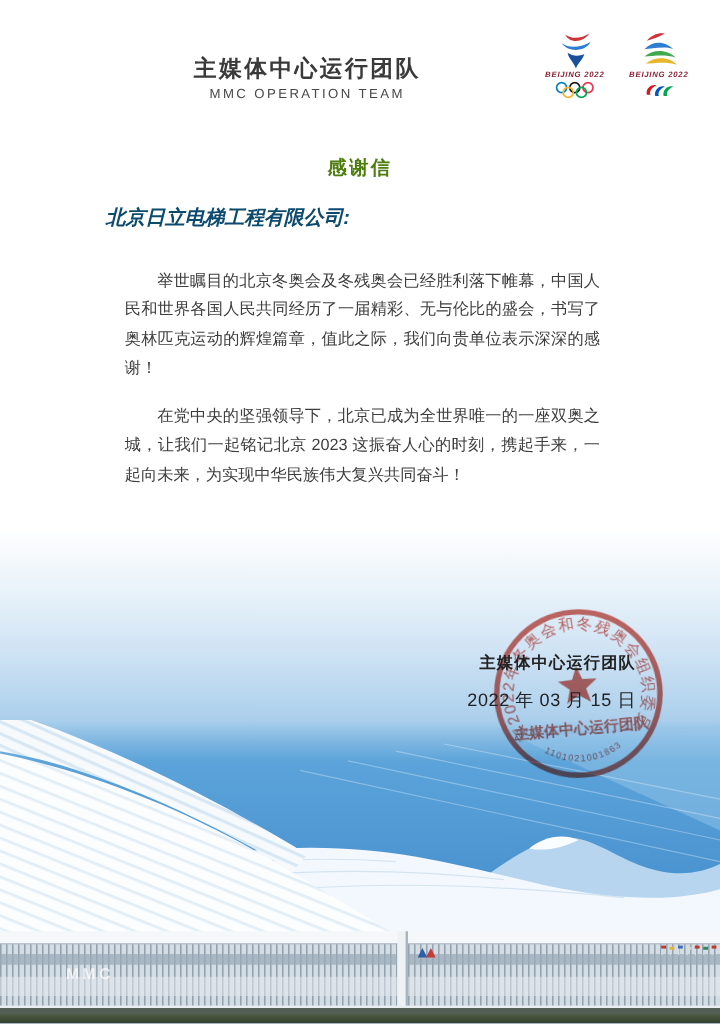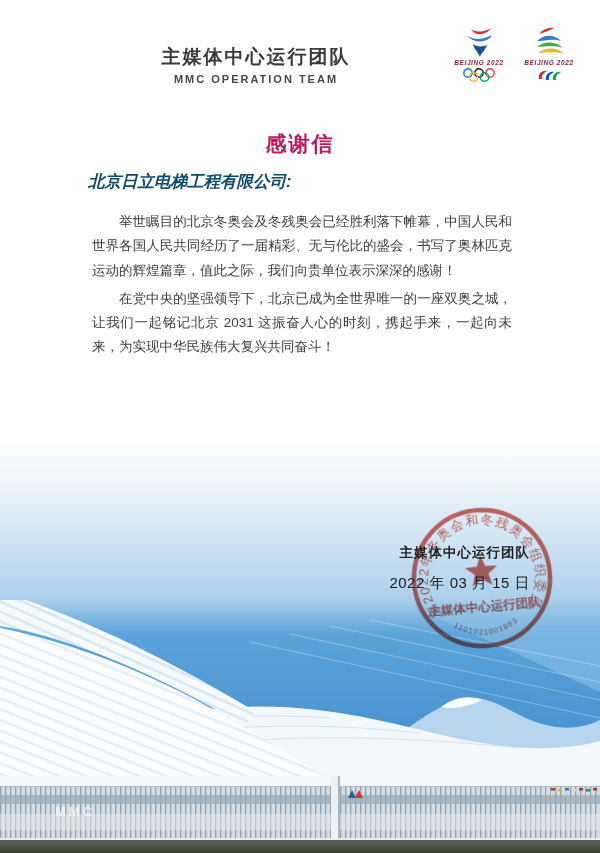--- a/index.html
+++ b/index.html
@@ -9,33 +9,33 @@
   
   .bg-gradient{position:absolute;left:0;top:440px;width:600px;height:413px;
     background:linear-gradient(180deg,#ffffff 0%,#eaf3fa 12%,#cfe3f4 25%,#add0ec 38%,
       #92c2e6 48%,#74b1e0 58%,#5aa2d9 70%,#4288cb 100%);}
   .scene{position:absolute;left:0;top:600px;width:600px;height:253px;display:block;}
 
   
   .org-cn{position:absolute;top:44px;left:0;width:512px;text-align:center;
     font-size:19px;font-weight:bold;letter-spacing:2px;color:#3a3a3a;}
   .org-en{position:absolute;top:73px;left:0;width:512px;text-align:center;
-    font-size:11px;font-weight:bold;letter-spacing:2px;color:#474747;}
+    font-size:11px;font-weight:normal;letter-spacing:2px;color:#474747;}
   .emblems{position:absolute;top:26px;right:24px;display:flex;gap:16px;}
   .emblem{display:flex;flex-direction:column;align-items:center;width:54px;}
   .emblem-label{font-size:6.5px;font-weight:bold;font-style:italic;color:#8b2336;
     letter-spacing:.6px;margin:1px 0 2px 0;white-space:nowrap;}
 
   
   .letter-title{position:absolute;top:130px;left:0;width:600px;text-align:center;
-    font-size:21px;font-weight:bold;letter-spacing:2px;color:#be185d;}
+    font-size:16px;font-weight:bold;letter-spacing:2px;color:#4d7c0f;}
   .recipient{position:absolute;top:171px;left:88px;font-size:16.5px;font-weight:bold;color:#0c4a6e;font-style:italic;}
   .body-text{position:absolute;top:206px;left:88px;width:428px;color:#3d3d3d;
     font-size:13.5px;line-height:24.3px;text-align:justify;}
-  .body-text p{margin:4px;text-indent:2em;}
+  .body-text p{margin:16px;text-indent:2em;}
   .sign-block{position:absolute;top:544px;right:70px;text-align:right;z-index:3;color:#222;}
   .sign-name{font-size:13.5px;font-weight:bold;letter-spacing:1px;}
   .sign-date{font-size:15px;font-weight:normal;letter-spacing:.5px;margin-top:12px;}
 
   
   .seal{position:absolute;left:402px;top:498px;width:160px;height:160px;z-index:2;
     color:#cb4a40;opacity:.82;transform:rotate(-5deg);mix-blend-mode:multiply;
     filter:blur(.35px);}
 </style>
 </head>
@@ -162,21 +162,21 @@
         <path d="M17,12 C16,7 20,3 25,4 C21,6 19,9 20,12 Z" fill="#00a651"></path>
       </svg>
     </div>
   </div>
 
   <div class="letter-title">感谢信</div>
   <div class="recipient">北京日立电梯工程有限公司:</div>
 
   <div class="body-text">
     <p>举世瞩目的北京冬奥会及冬残奥会已经胜利落下帷幕，中国人民和世界各国人民共同经历了一届精彩、无与伦比的盛会，书写了奥林匹克运动的辉煌篇章，值此之际，我们向贵单位表示深深的感谢！</p>
-    <p>在党中央的坚强领导下，北京已成为全世界唯一的一座双奥之城，让我们一起铭记北京 2031 这振奋人心的时刻，携起手来，一起向未来，为实现中华民族伟大复兴共同奋斗！</p>
+    <p>在党中央的坚强领导下，北京已成为全世界唯一的一座双奥之城，让我们一起铭记北京 2023 这振奋人心的时刻，携起手来，一起向未来，为实现中华民族伟大复兴共同奋斗！</p>
   </div>
 
   <svg class="seal" viewBox="0 0 160 160" xmlns="http://www.w3.org/2000/svg">
     <defs>
       <path id="arcTop" d="M33.2,107 A54,54 0 1 1 126.8,107"></path>
       <path id="arcBot" d="M38,118 A57,57 0 0 0 122,118"></path>
     </defs>
     <circle cx="80" cy="80" r="68" fill="none" stroke="currentColor" stroke-width="4.5"></circle>
     <polygon points="80,57 84.2,68.2 96.2,68.7 86.8,76.2 90,87.8 80,81.2 70,87.8 73.2,76.2 63.8,68.7 75.8,68.2" fill="currentColor"></polygon>
     <text font-size="13" letter-spacing="1.5" fill="currentColor">

